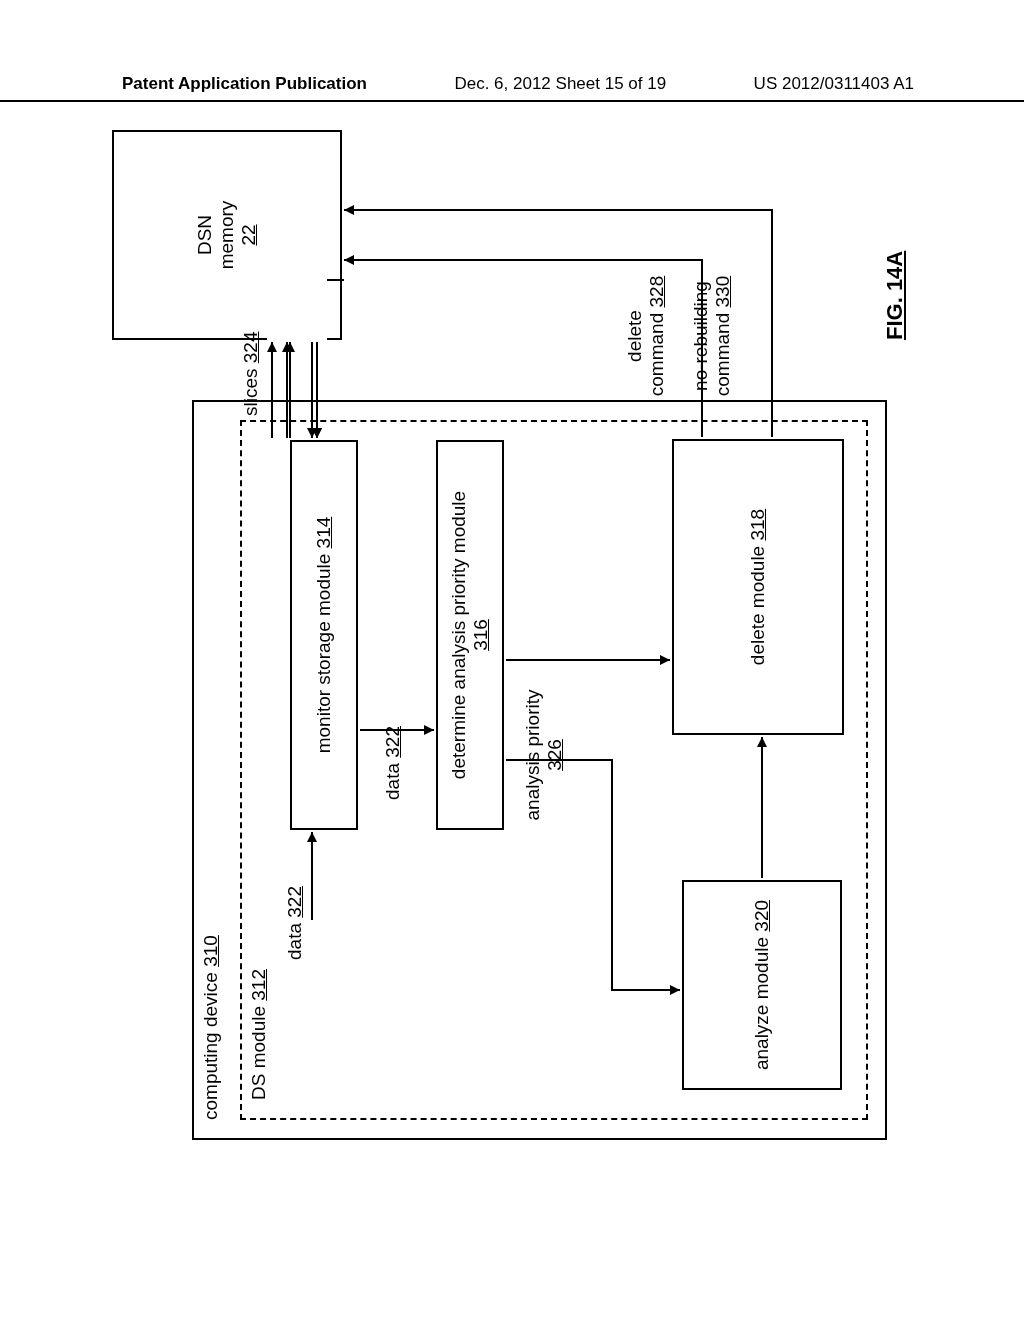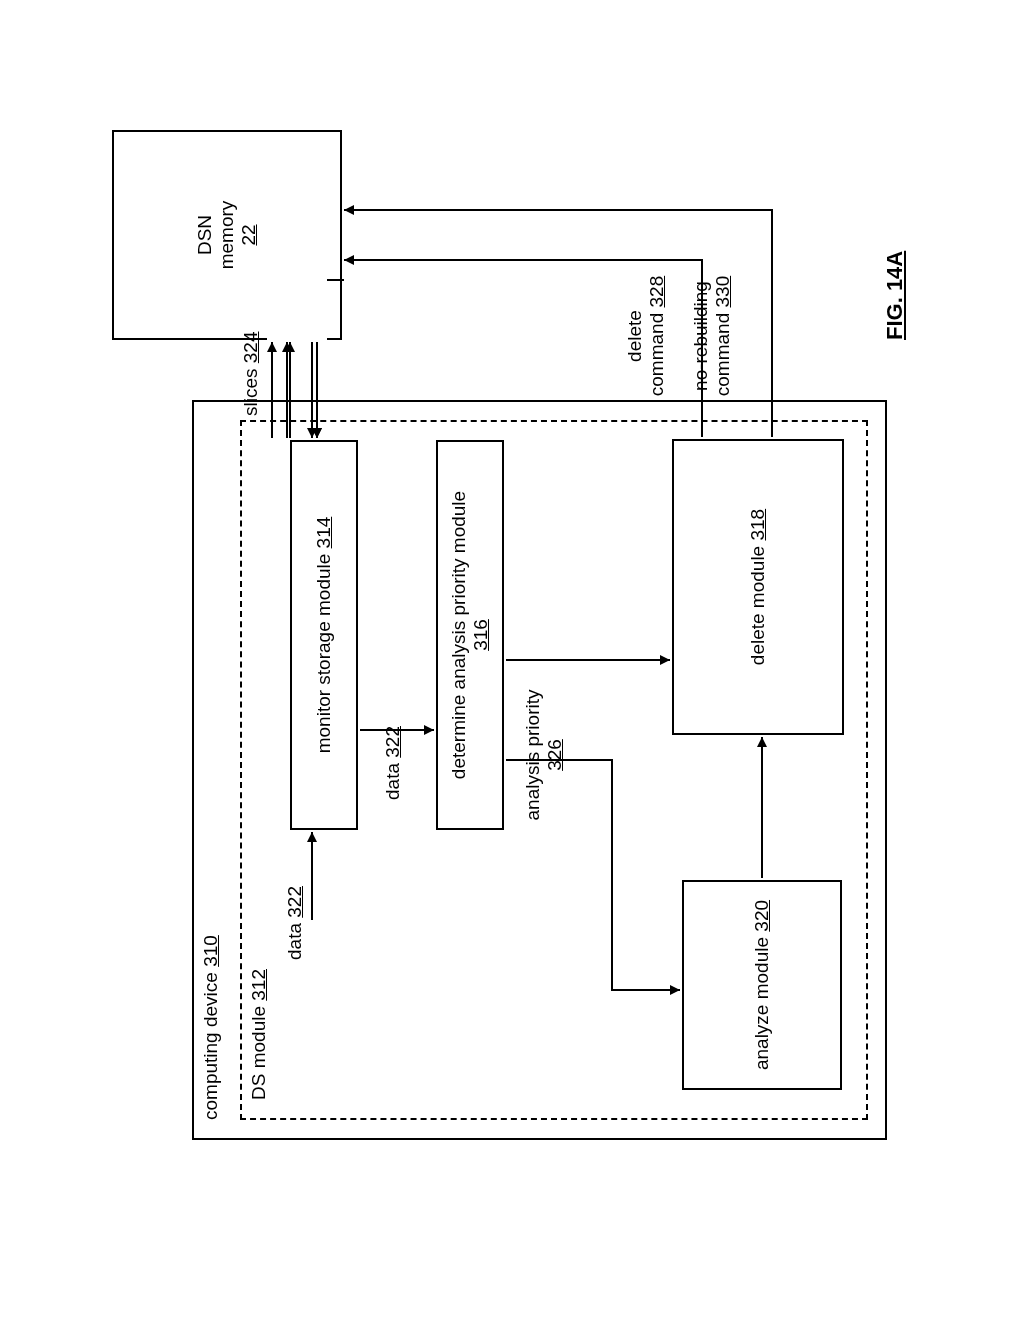--- a/index.html
+++ b/index.html
@@ -118,20 +118,25 @@
     position: absolute;
     left: 0; top: 0;
     width: 1030px; height: 800px;
     pointer-events: none;
   }
 </style>
 </head>
 <body>
 <div class="page">
 
+<div class="header">
+  <span class="left">Patent Application Publication</span>
+  <span class="mid">Dec. 6, 2012   Sheet 15 of 19</span>
+  <span class="right">US 2012/0311403 A1</span>
+</div>
 
 <div class="canvas">
 <div class="rotwrap">
 <div class="diagram">
 
   <div id="computing-device" class="solid" style="position:absolute;"></div>
   <div id="cd-title" class="label">
     <span>computing device</span>
     <span class="u">310</span>
   </div>

